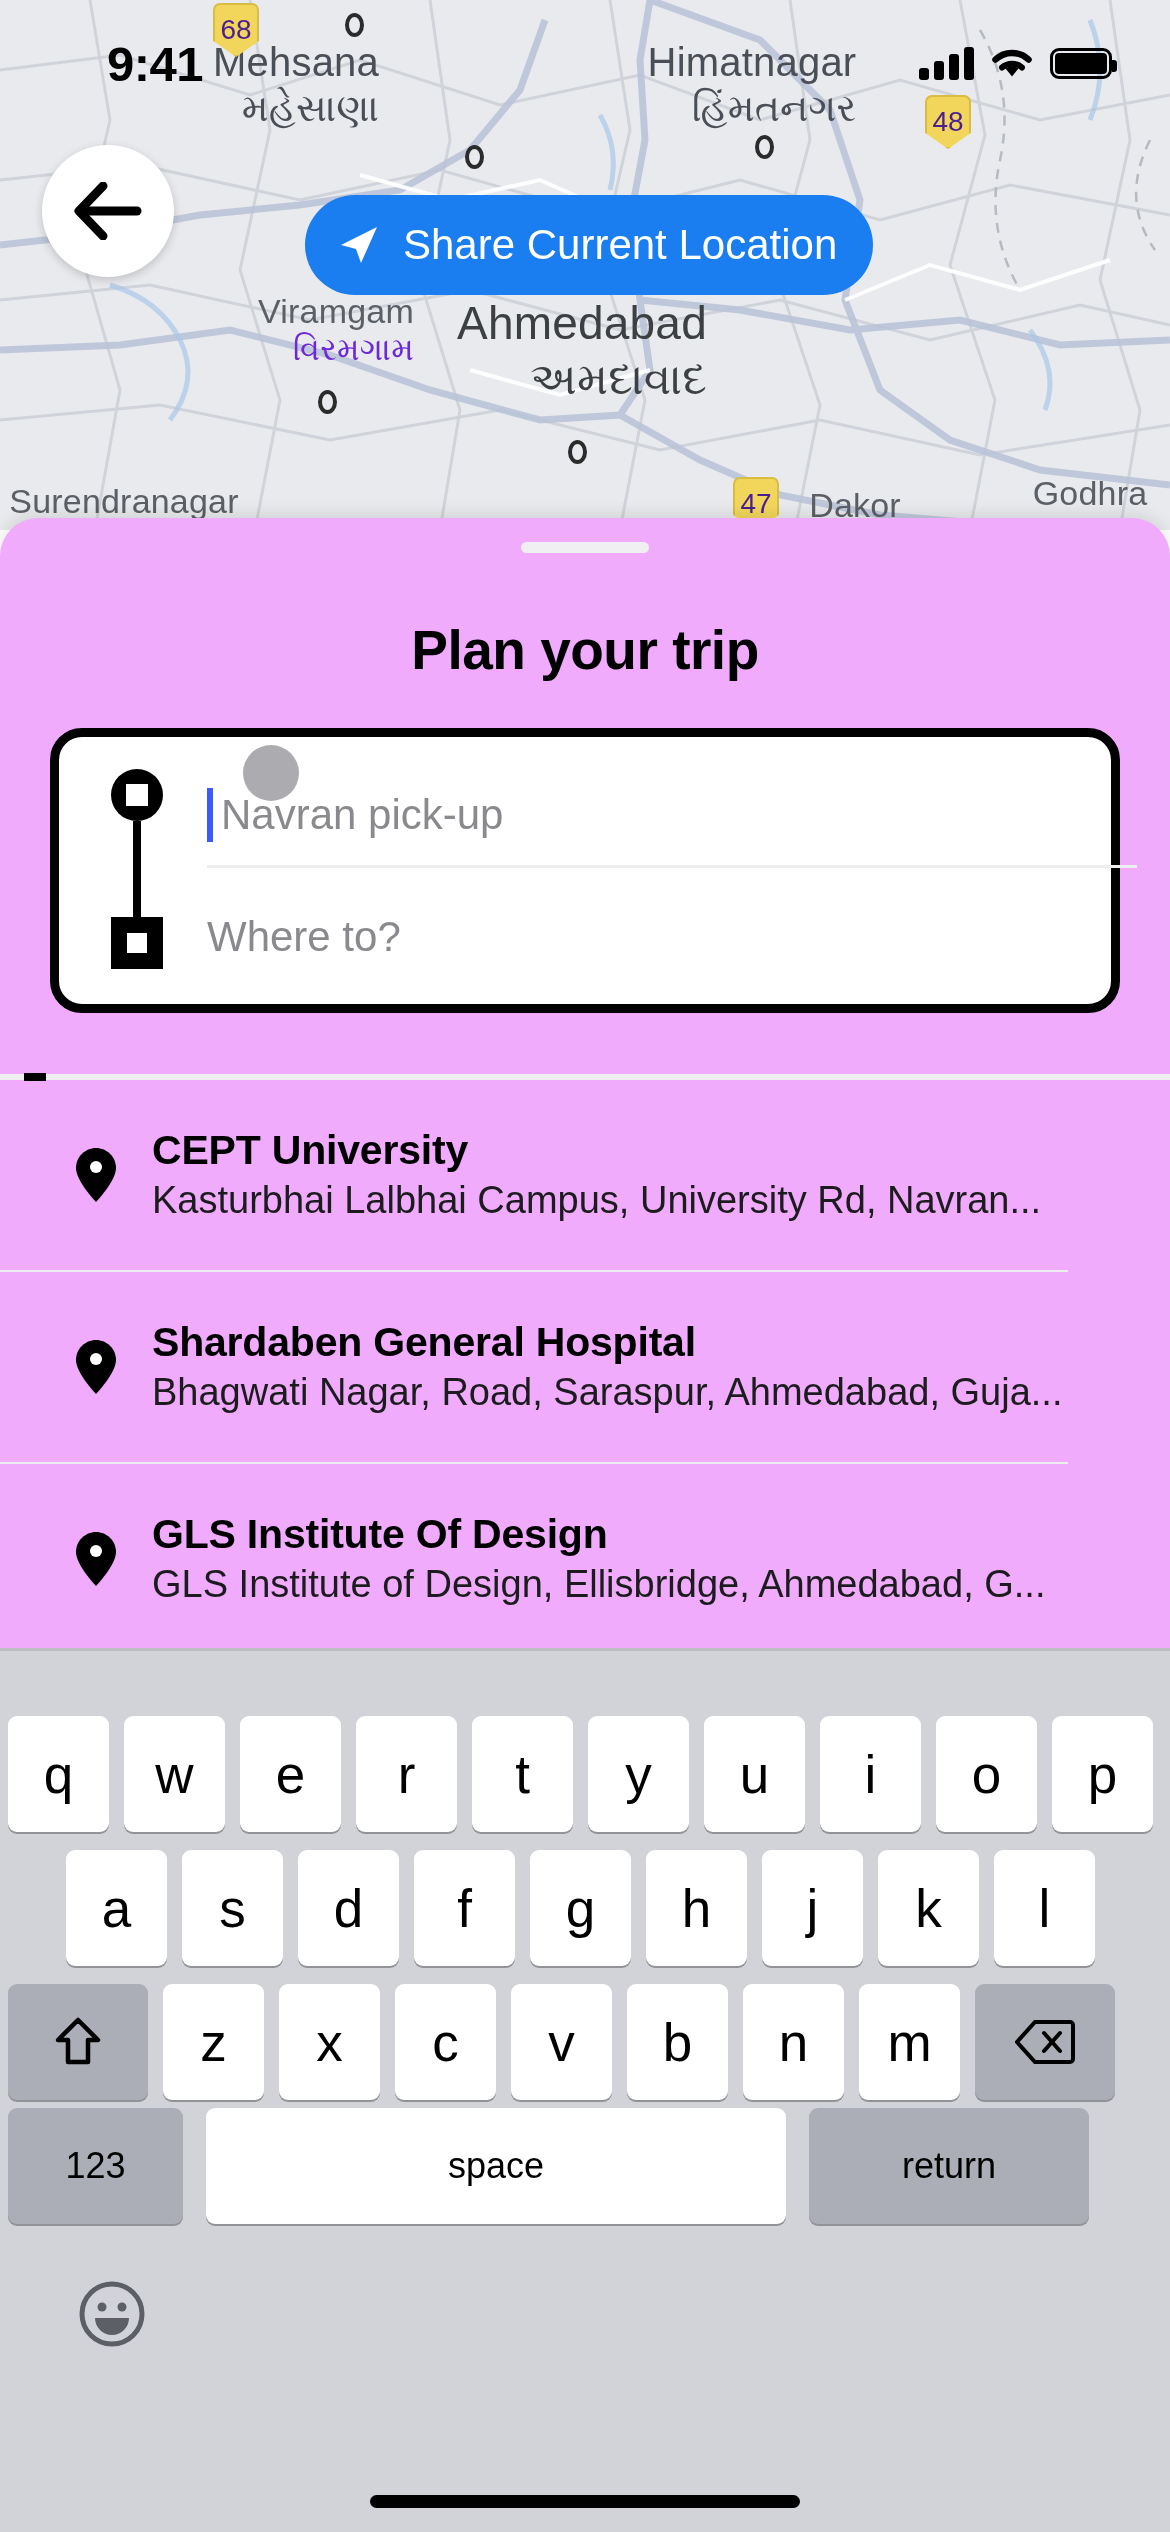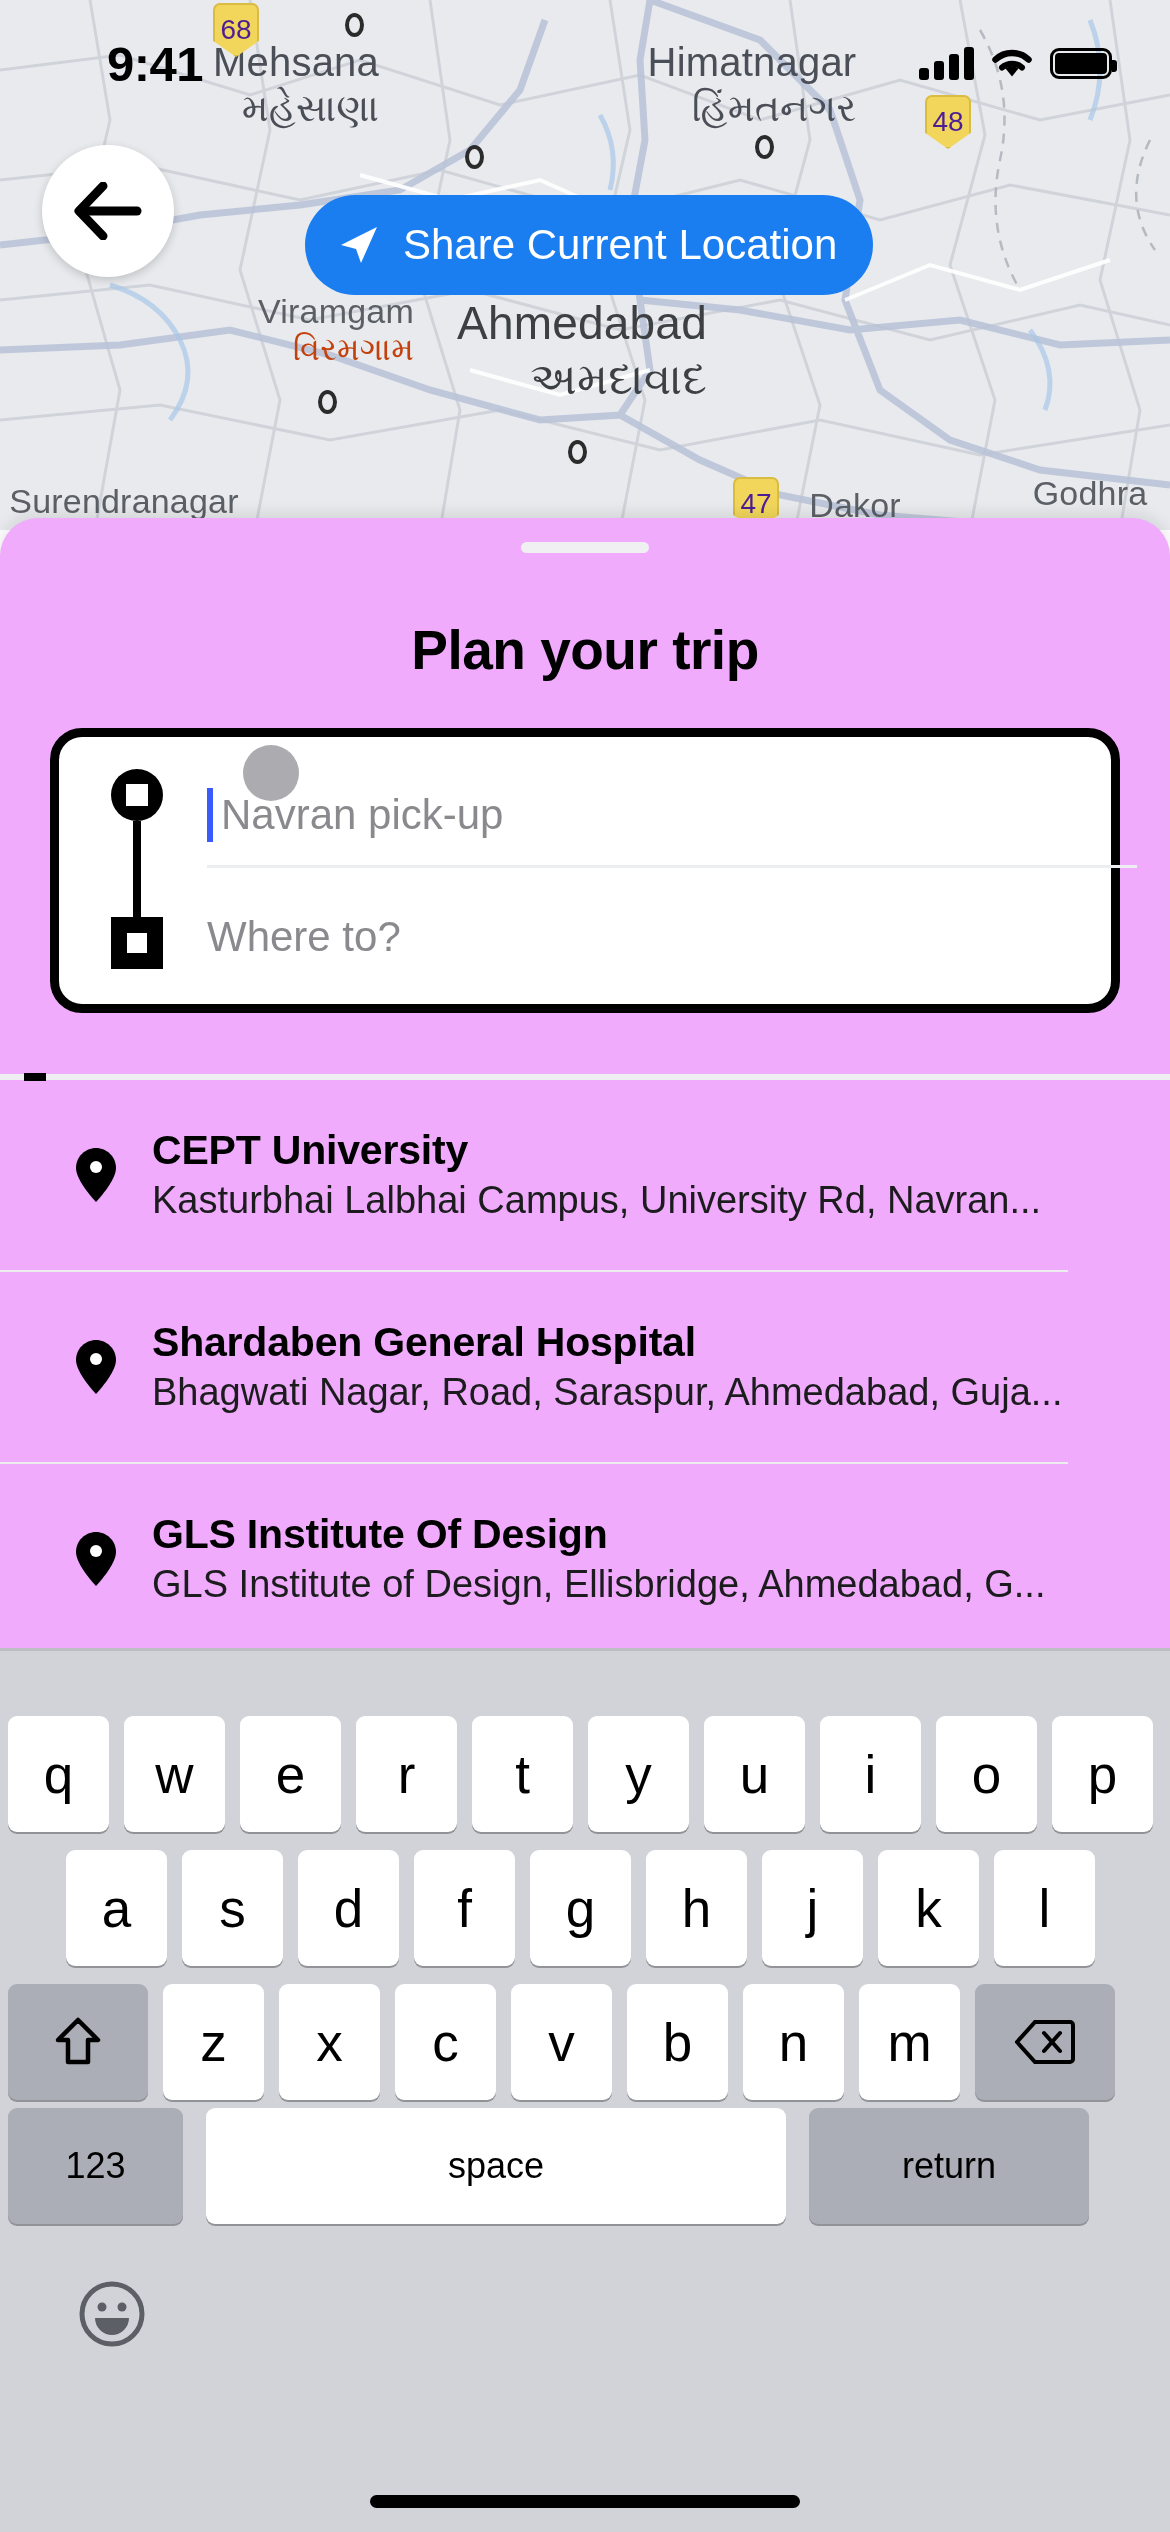--- a/index.html
+++ b/index.html
@@ -33,21 +33,21 @@
     transform:translateX(-50%);
     letter-spacing:.2px;
   }
   .map-label .en { display:block; }
   .map-label .gu { display:block; }
   .lbl-city .en { font-size:40px; color:#4a4e57; font-weight:400; }
   .lbl-city .gu { font-size:38px; color:#4a4e57; font-weight:400; margin-top:2px;}
   .lbl-big .en { font-size:46px; color:#3c4043; font-weight:400; }
   .lbl-big .gu { font-size:44px; color:#3c4043; font-weight:400; margin-top:4px;}
   .lbl-town .en { font-size:34px; color:#5b5f66; }
-  .lbl-town .gu { font-size:32px; color:#c2410c; }
+  .lbl-town .gu { font-size:32px; color:#6d28d9; }
 
   .shield {
     position:absolute;
     width:46px; height:54px;
     background:#f2d65c;
     border:2px solid #d9bc42;
     border-radius:7px 7px 10px 10px;
     color:#4c1d95;
     font-size:28px;
     font-weight:400;

